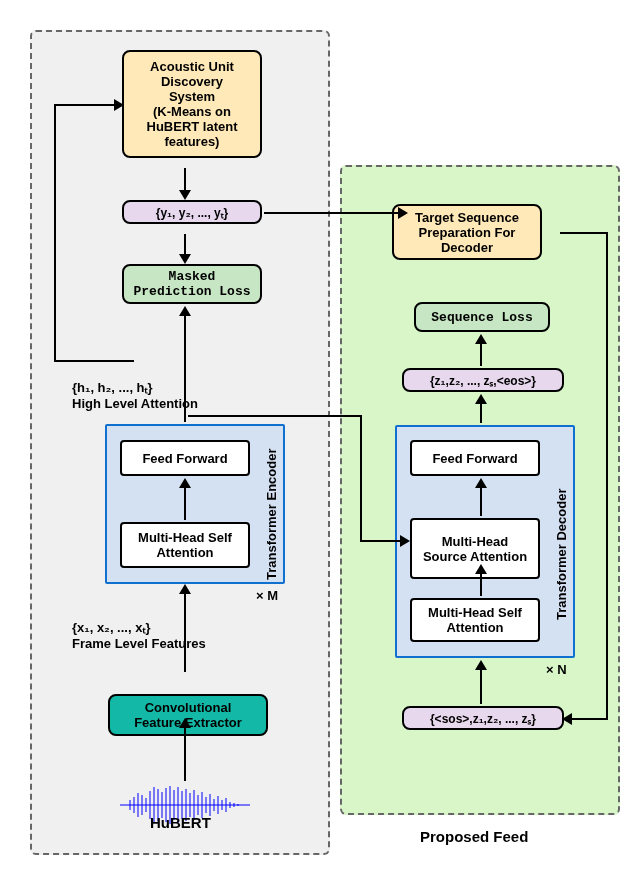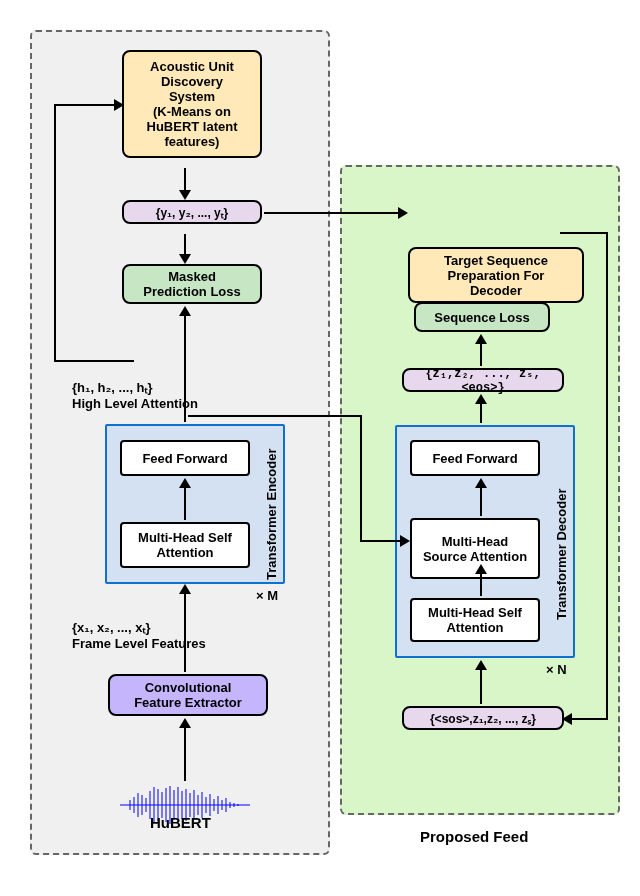--- a/index.html
+++ b/index.html
@@ -36,22 +36,22 @@
     text-align: center;
     font-weight: bold;
     font-size: 13px;
     display: flex;
     flex-direction: column;
     justify-content: center;
     padding: 4px;
   }
   .orange { background: #ffe9b8; }
   .purple { background: #e8d8ee; text-align: center; }
-  .green  { background: #c7e6c4; }
-  .blue   { background: #c4b5fd; }
+  .green  { background: #c7e6c4; font-family: Liberation Mono, monospace; }
+  .blue   { background: #14b8a6; margin-top: 20px; }
   .encoder-group {
     position: absolute;
     border: 2px solid #1070d0;
     background: #d3e1f3;
     border-radius: 2px;
   }
   .inner-box {
     position: absolute;
     border: 2px solid #000;
     background: #fff;
@@ -179,27 +179,27 @@
       <line x1="102" y1="15" x2="102" y2="25"></line>
     <line x1="106" y1="13" x2="106" y2="27"></line>
       <line x1="110" y1="17" x2="110" y2="23"></line>
     <line x1="114" y1="18" x2="114" y2="22"></line>
       <line x1="118" y1="19" x2="118" y2="21"></line>
   </g>
 </svg>
 
 <div class="toplabel" style="left:150px; top:814px;">HuBERT</div>
 
-<div class="box orange" style="left:408px; top:204px; width:176px; height:56px; white-space:pre-line;margin-top:43px;">Target Sequence
+<div class="box orange" style="left:392px; top:204px; width:150px; height:56px; white-space:pre-line;">Target Sequence
 Preparation For
 Decoder</div>
 
 <div class="box green" style="left:414px; top:302px; width:136px; height:30px;">Sequence Loss</div>
 
-<div class="box purple" style="left:402px; top:368px; width:162px; height:24px; font-size:12px;font-family:Liberation Mono, monospace;">{z₁,z₂, ..., zₛ,&lt;eos&gt;}</div>
+<div class="box purple" style="left:402px; top:368px; width:162px; height:24px; font-size:12px;">{z₁,z₂, ..., zₛ,&lt;eos&gt;}</div>
 
 <div class="encoder-group" style="left:395px; top:425px; width:180px; height:233px;"></div>
 <div class="vlabel" style="left:554px; top:470px; height:150px;">Transformer Decoder</div>
 <div class="inner-box" style="left:410px; top:440px; width:130px; height:36px;">Feed Forward</div>
 <div class="inner-box" style="left:410px; top:518px; width:130px; height:61px; white-space:pre-line;">Multi-Head
 Source Attention</div>
 <div class="inner-box" style="left:410px; top:598px; width:130px; height:44px; white-space:pre-line;">Multi-Head Self
 Attention</div>
 <div class="label" style="left:546px; top:662px;">× N</div>
 

